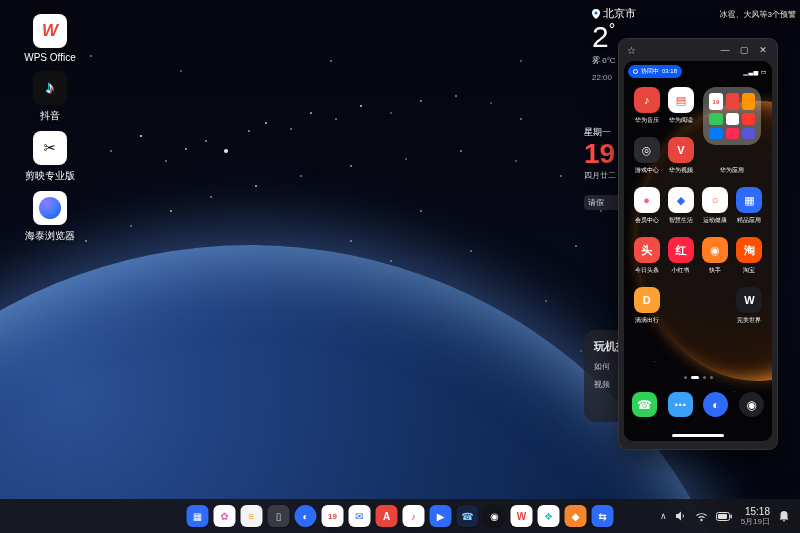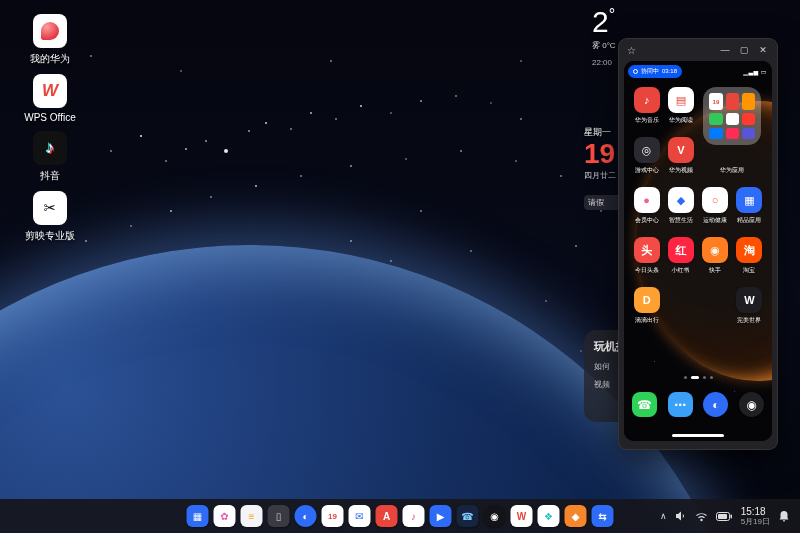--- a/index.html
+++ b/index.html
@@ -145,59 +145,69 @@
   
   .taskbar{position:absolute;left:0;right:0;bottom:0;height:34px;background:rgba(22,22,28,.92);
     display:flex;align-items:center;padding:0 10px;z-index:5;box-sizing:border-box}
   .search{width:86px;height:22px;border-radius:11px;background:rgba(255,255,255,.14);display:flex;
     align-items:center;gap:5px;padding:0 9px;color:#ddd;font-size:10px;cursor:pointer;box-sizing:border-box}
   .tb-apps{position:absolute;left:50%;transform:translateX(-50%);display:flex;gap:5px;align-items:center}
   .tb-ic{width:22px;height:22px;border-radius:6px;display:flex;align-items:center;justify-content:center;
     font-size:10px;font-weight:700;cursor:pointer;box-shadow:0 1px 2px rgba(0,0,0,.4)}
   .tb-right{margin-left:auto;display:flex;align-items:center;gap:8px;color:#ddd}
   .tb-chev{font-size:9px;cursor:pointer}
-  .clock{text-align:left;line-height:1.15;cursor:pointer}
+  .clock{text-align:right;line-height:1.15;cursor:pointer}
   .clock .tm{font-size:10px;color:#eee}
   .clock .dt{font-size:8px;color:#aaa}
   .tray-ic{display:flex;align-items:center;cursor:pointer}
 </style>
 </head>
 <body>
 
 <div class="wallpaper">
   <div class="stars"></div>
   <div class="earth"></div>
 </div>
 
 <div class="desktop-icons">
     <div class="d-icon">
-      <div class="d-img icon-my-huawei"></div>
-      <div class="d-label">我的华为</div>
-    </div>
-    <div class="d-icon">
       <div class="d-img icon-wps-office">
         <span class="d-glyph">W</span>
       </div>
       <div class="d-label">WPS Office</div>
     </div>
     <div class="d-icon">
       <div class="d-img icon-douyin">
         <span class="d-glyph">♪</span>
       </div>
       <div class="d-label">抖音</div>
     </div>
     <div class="d-icon">
       <div class="d-img icon-jianying">
         <span class="d-glyph">✂</span>
       </div>
       <div class="d-label">剪映专业版</div>
     </div>
+    <div class="d-icon">
+      <div class="d-img icon-haitai-browser"></div>
+      <div class="d-label">海泰浏览器</div>
+    </div>
   </div>
 
 <div class="weather">
+  <div class="w-top">
+    <div class="w-city">
+      <svg width="8" height="10" viewBox="0 0 8 10">
+        <path d="M4 0a4 4 0 00-4 4c0 3 4 6 4 6s4-3 4-6a4 4 0 00-4-4z" fill="#fff"></path>
+          <circle cx="4" cy="4" r="1.5" fill="#0a58f6"></circle>
+      </svg>
+      <span>北京市</span>
+    </div>
+    <div class="w-alert">冰雹、大风等3个预警</div>
+  </div>
   <div class="w-temp">
     <span>2</span><span class="deg">°</span>
   </div>
   <div class="w-cond">雾 0°C</div>
   <div class="w-hour">22:00</div>
 </div>
 
 <div class="calendar">
   <div class="c-week">星期一</div>
   <div class="c-day">19</div>

